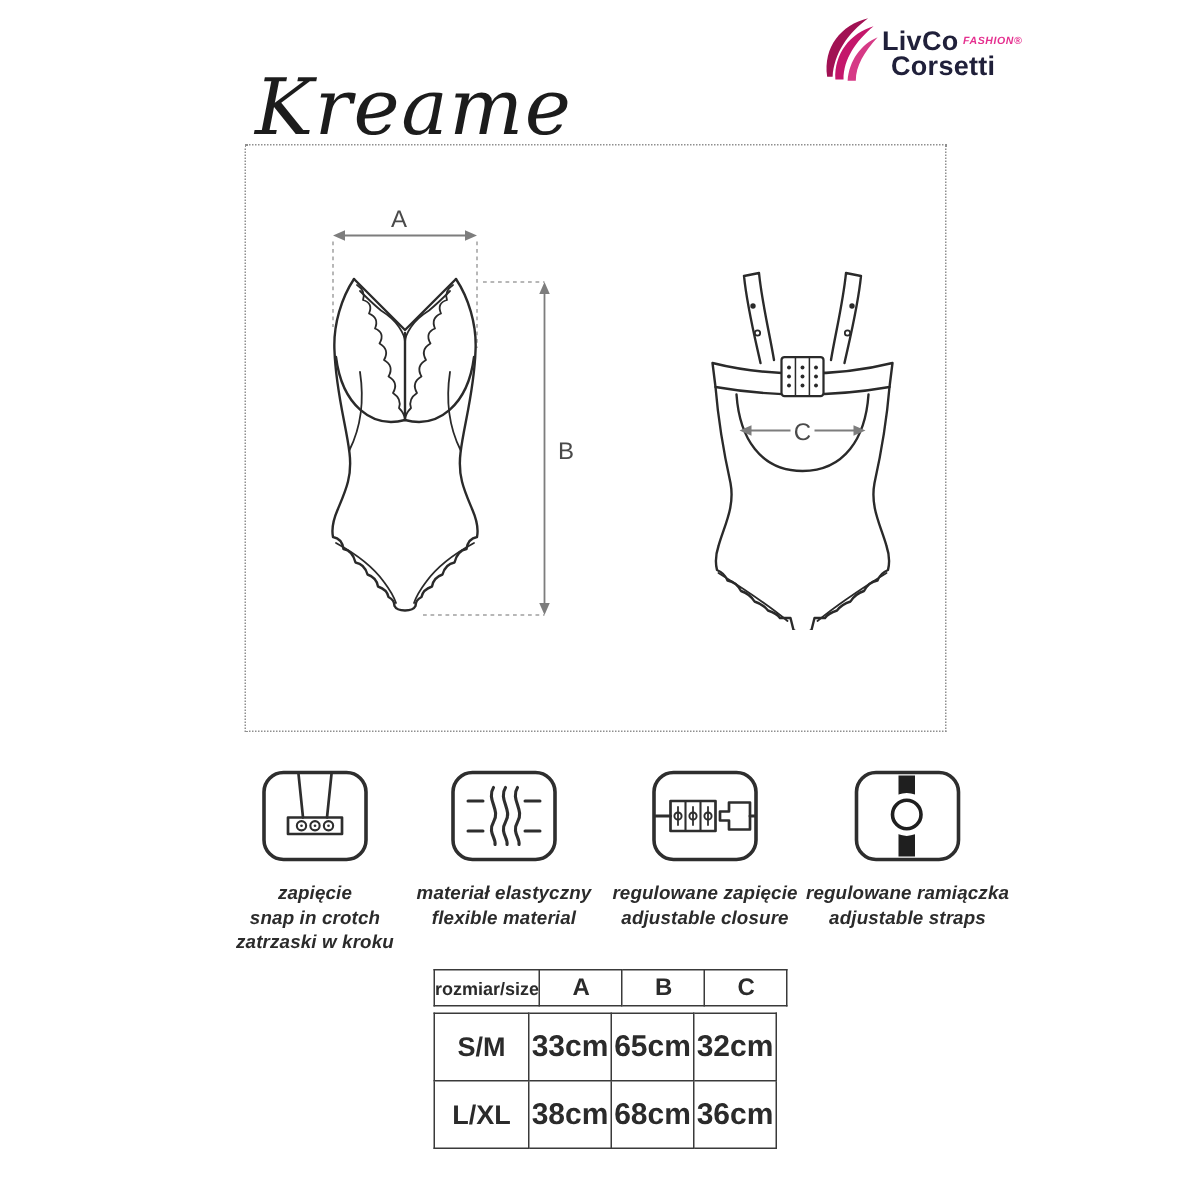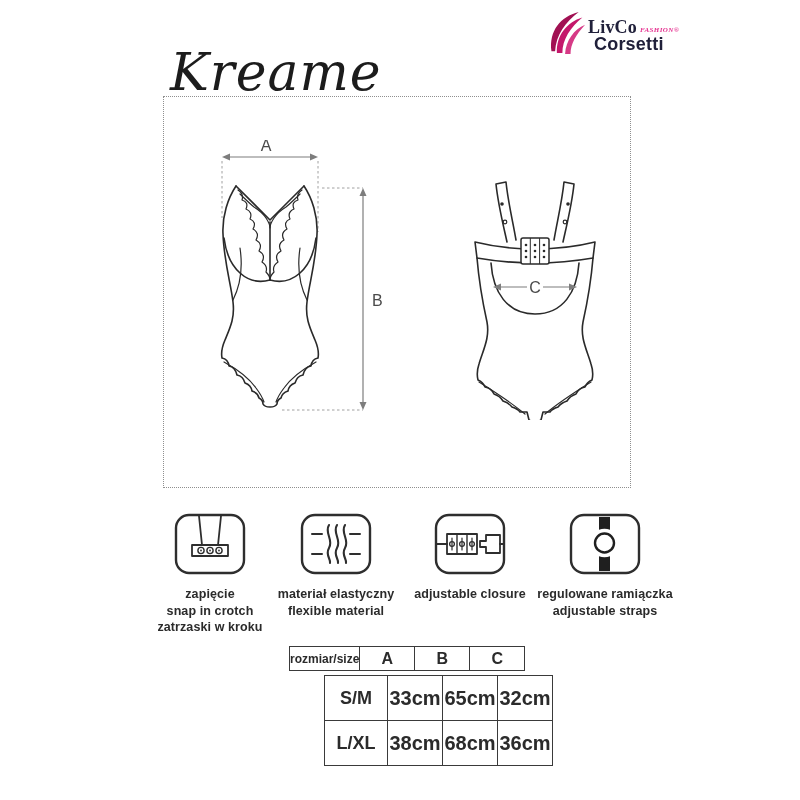--- a/index.html
+++ b/index.html
@@ -4,21 +4,21 @@
 <style>
   html,body{margin:0;padding:0;}
   body{
     width:800px;height:800px;position:relative;background:#ffffff;
     font-family:"Liberation Sans", sans-serif;color:#2b2b2b;overflow:hidden;
   }
   
   .logo{position:absolute;top:10px;left:546px;display:flex;align-items:flex-start;}
   .logo-swirl{width:40px;height:46px;flex:0 0 auto;}
   .logo-text{margin-left:2px;line-height:0.92;margin-top:9px;}
-  .logo-row1{display:flex;align-items:center;font-family:Liberation Serif, serif;}
+  .logo-row1{display:flex;align-items:flex-start;}
   .logo-line1,.logo-line2{
     font-weight:bold;font-size:18px;color:#20203a;letter-spacing:0.2px;
   }
   .logo-line2{margin-left:6px;}
   .logo-tagline{
     font-size:7px;font-style:italic;font-weight:bold;color:#e5308f;
     margin-left:3px;margin-top:6px;letter-spacing:0.4px;
   }
   
   .product-title{
@@ -37,31 +37,31 @@
   .garment-thin{stroke:#2a2a2a;stroke-width:1.2;fill:none;stroke-linecap:round;stroke-linejoin:round;}
   .dim-line{stroke:#7d7d7d;stroke-width:1.2;fill:none;}
   .dim-head{fill:#7d7d7d;stroke:none;}
   .dim-dash{stroke:#a0a0a0;stroke-width:1;fill:none;stroke-dasharray:2.5 2.5;}
   .dim-label{font-family:"Liberation Sans",sans-serif;font-size:16px;fill:#4a4a4a;}
   
   .feature{position:absolute;top:513px;width:160px;text-align:center;}
   .feature .tile{display:inline-block;width:72px;height:62px;}
   .icon-stroke{stroke:#2e2e2e;fill:none;stroke-linecap:round;stroke-linejoin:round;}
   .caption{margin-top:7px;font-size:12.5px;font-weight:600;line-height:1.32;color:#2b2b2b;letter-spacing:0.1px;}
-  .caption p{margin:0;}
+  .caption p{margin:0;font-style:italic;}
   
   .size-table{position:absolute;left:289px;top:646px;}
   .tbl{border-collapse:collapse;table-layout:fixed;}
   .tbl td{
     border:1.5px solid #3a3a3a;text-align:center;vertical-align:middle;
     font-weight:600;color:#2b2b2b;padding:0;
   }
   .tbl-head td{height:23px;font-size:16px;}
   .tbl-head td.cell-label{font-size:12px;font-weight:600;}
-  .tbl-body{margin-top:4px;margin-left:35px;}
+  .tbl-body{margin-top:4px;}
   .tbl-body td{height:44px;font-size:20px;}
   .tbl-body td.cell-size{font-size:18px;}
   .col-size{width:62px;}
   .col-val{width:54px;}
 </style>
 </head>
 <body>
 
 <div class="logo">
   <svg class="logo-swirl" viewBox="0 0 44 48">
@@ -209,20 +209,21 @@
     <rect class="icon-stroke" x="13" y="21" width="30" height="20" stroke-width="1.8"></rect>
     <path class="icon-stroke" d="M23,21 L23,41 M33,21 L33,41" stroke-width="1.4"></path>
     <path class="icon-stroke" d="M18,25 L18,37 M28,25 L28,37 M38,25 L38,37" stroke-width="1.2"></path>
     <circle class="icon-stroke" cx="18" cy="31" r="2.4" stroke-width="1.3"></circle>
     <circle class="icon-stroke" cx="28" cy="31" r="2.4" stroke-width="1.3"></circle>
     <circle class="icon-stroke" cx="38" cy="31" r="2.4" stroke-width="1.3"></circle>
     <path class="icon-stroke" d="M52,22 L66,22 L66,40 L52,40 L52,34 L46,34 L46,28 L52,28 Z" stroke-width="1.8"></path>
     <path class="icon-stroke" d="M66,31 L69,31" stroke-width="2"></path>
   </svg>
   <div class="caption">
+    <p>regulowane zapięcie</p>
     <p>adjustable closure</p>
   </div>
 </div>
 
 <div class="feature" style="left:525px;">
   <svg class="tile" viewBox="0 0 72 62">
     <rect class="icon-stroke" x="2" y="2" width="68" height="58" rx="13" stroke-width="2.4"></rect>
     <rect x="30" y="4" width="11" height="54" fill="#1f1f1f"></rect>
     <circle cx="35.5" cy="30" r="12" fill="none" stroke="#ffffff" stroke-width="4.5"></circle>
     <circle cx="35.5" cy="30" r="9.5" fill="#ffffff" stroke="#1f1f1f" stroke-width="2.4"></circle>

